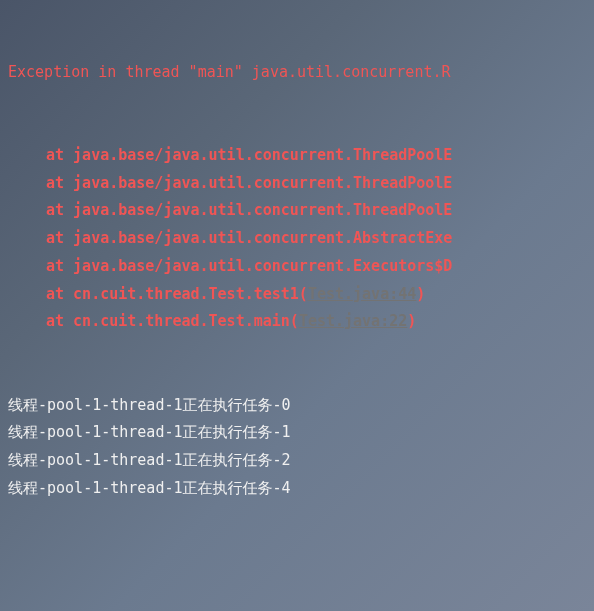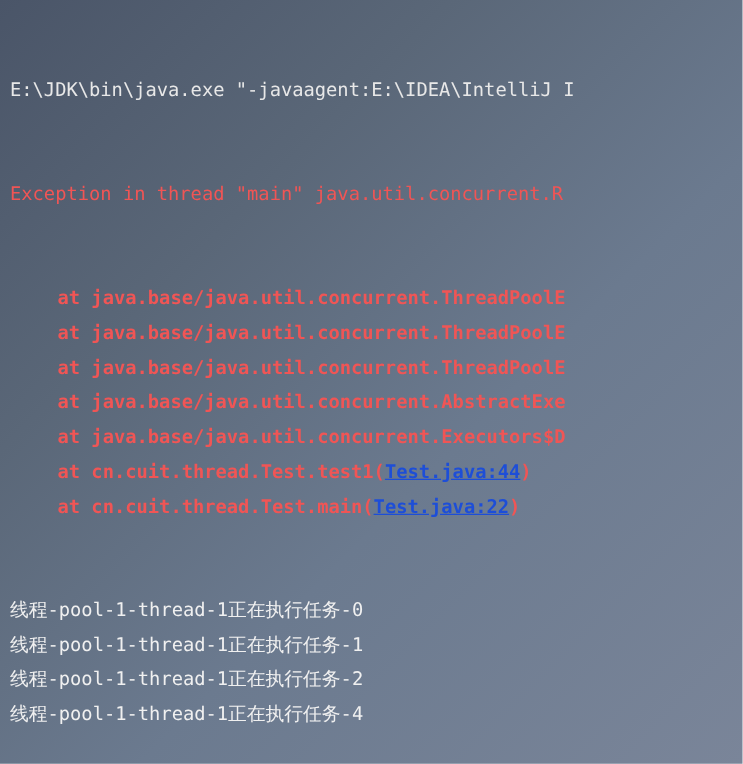--- a/index.html
+++ b/index.html
@@ -28,30 +28,29 @@
     .error-line {
       color: #f05555;
       font-weight: 500;
     }
     .stack-line {
       color: #f05555;
       font-weight: 700;
       padding-left: 38px;
     }
     .link {
-      color: #1d4ed8;
+      color: #737373;
       text-decoration: underline;
       cursor: pointer;
     }
     .output-line {
       color: #f0f0f0;
       font-weight: 400;
     }
   </style>
 </head>
 <body>
 
 <div class="console">
-  <div class="cmd-line">E:\JDK\bin\java.exe "-javaagent:E:\IDEA\IntelliJ I</div>
   <div class="error-line">Exception in thread "main" java.util.concurrent.R</div>
   <div id="stack-container"><div class="stack-line"><span>at java.base/java.util.concurrent.ThreadPoolE</span></div><div class="stack-line"><span>at java.base/java.util.concurrent.ThreadPoolE</span></div><div class="stack-line"><span>at java.base/java.util.concurrent.ThreadPoolE</span></div><div class="stack-line"><span>at java.base/java.util.concurrent.AbstractExe</span></div><div class="stack-line"><span>at java.base/java.util.concurrent.Executors$D</span></div><div class="stack-line"><span>at cn.cuit.thread.Test.test1(</span><span class="link">Test.java:44</span><span>)</span></div><div class="stack-line"><span>at cn.cuit.thread.Test.main(</span><span class="link">Test.java:22</span><span>)</span></div></div>
   <div id="output-container"><div class="output-line">线程-pool-1-thread-1正在执行任务-0</div><div class="output-line">线程-pool-1-thread-1正在执行任务-1</div><div class="output-line">线程-pool-1-thread-1正在执行任务-2</div><div class="output-line">线程-pool-1-thread-1正在执行任务-4</div></div>
 </div>
 
 </body></html>

